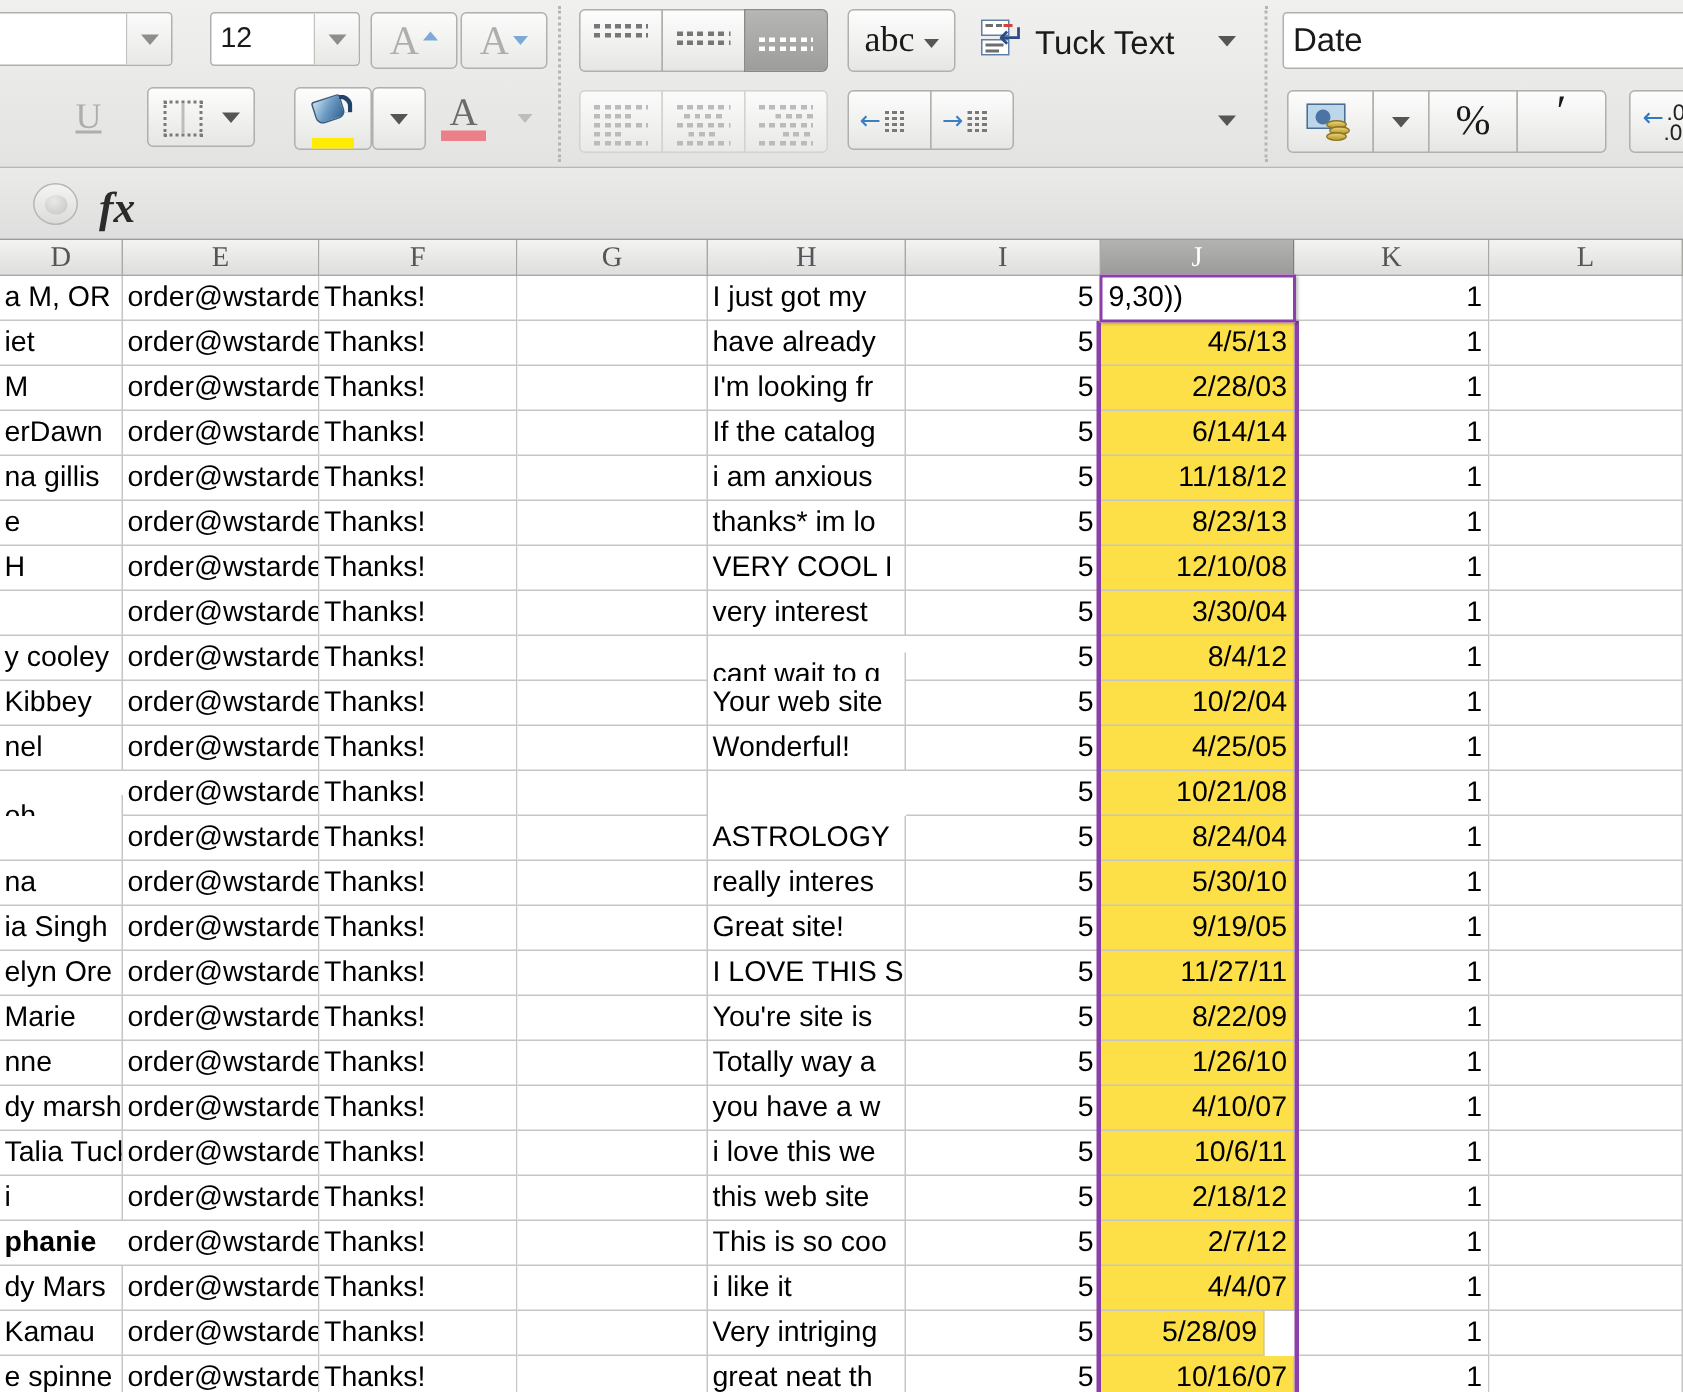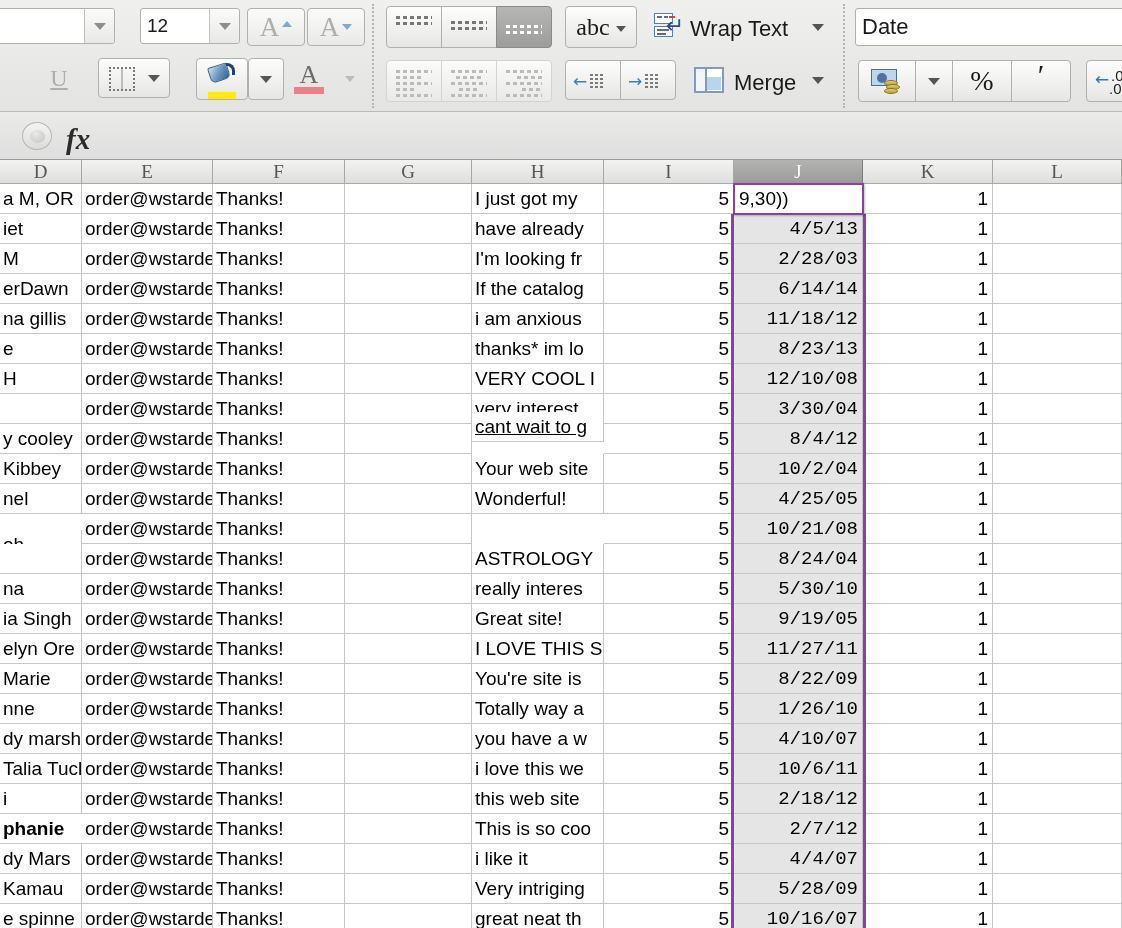--- a/index.html
+++ b/index.html
@@ -136,21 +136,21 @@
     position: absolute; height: 30px;
     border-right: 1px solid #c6c6c6;
     border-bottom: 1px solid #c6c6c6;
     font-size: 19px; color: #000;
     display: flex; align-items: center;
     overflow: hidden; white-space: nowrap;
     background: #fff;
   }
   .cell.l { justify-content: flex-start; padding-left: 3px; }
   .cell.r { justify-content: flex-end;   padding-right: 4px; }
-  .cell.jfill { background: #e5e5e5; font-family: Liberation Mono, monospace; }
+  .cell.jfill { background: #fde047; }
 
   
   .jband {
     position: absolute; pointer-events: none;
     border-left: 3px solid #8b3fa8;
     border-right: 3px solid #8b3fa8;
   }
   
   .editcell {
     position: absolute;
@@ -343,21 +343,21 @@
     <span class="wraptext-ic" style="left:4px; top:8px;">
       <span class="wt-page"></span>
       <span class="wt-line" style="left:3px; top:4px; width:5px;"></span>
       <span class="wt-line" style="left:10px; top:4px; width:4px;"></span>
       <span class="wt-red" style="left:15px; top:4px; width:6px;"></span>
       <span class="wt-page b"></span>
       <span class="wt-line" style="left:3px; top:17px; width:12px;"></span>
       <span class="wt-line" style="left:3px; top:21px; width:9px;"></span>
       <span class="wt-arrow">↵</span>
     </span>
-    <span class="cap" style="left:40px; top:12px; font-size:22px;">Wrap Text</span>
+    <span class="cap" style="left:40px; top:12px; font-size:22px;">Tuck Text</span>
   </div>
   <div class="btn plain" style="left:800px; top:4px; width:36px; height:46px;">
     <i class="tri-d dk"></i>
   </div>
 
   <div class="btn" style="left:565px; top:60px; width:56px; height:40px; border-radius:4px 0 0 4px;">
     <span class="indent-ic" style="left:7px; top:10px;">
       <span class="arw">←</span>
       <span class="lines">
           <i></i>
@@ -372,24 +372,20 @@
       <span class="arw">→</span>
       <span class="lines">
           <i></i>
           <i></i>
           <i></i>
           <i></i>
         </span>
     </span>
   </div>
 
-  <div class="btn plain" style="left:690px; top:58px; width:140px; height:44px; justify-content:flex-start;">
-    <span class="merge-ic" style="left:4px; top:9px;"></span>
-    <span class="cap" style="left:44px; top:12px; font-size:22px;">Merge</span>
-  </div>
   <div class="btn plain" style="left:800px; top:58px; width:36px; height:44px;">
     <i class="tri-d dk"></i>
   </div>
 
   <div class="grp-div" style="left:843px;"></div>
 
   <div class="combo" style="left:855px; top:8px; width:300px; height:38px;">
     <span class="txt" style="font-size:22px;">Date</span>
   </div>
 
@@ -507,21 +503,21 @@
       <div class="cell l" style="left: 345px; width: 127px; top: 234px;"></div>
       <div class="cell l" style="left: 472px; width: 132px; top: 234px;">very interest</div>
       <div class="cell r" style="left: 604px; width: 130px; top: 234px;">5</div>
       <div class="cell r jfill" style="left: 734px; width: 129px; top: 234px;">3/30/04</div>
       <div class="cell r" style="left: 863px; width: 130px; top: 234px;">1</div>
       <div class="cell l" style="left: 993px; width: 129px; top: 234px;"></div>
       <div class="cell l" style="left: 0px; width: 82px; top: 264px;">y cooley</div>
       <div class="cell l" style="left: 82px; width: 131px; top: 264px;">order@wstardesigns.com</div>
       <div class="cell l" style="left: 213px; width: 132px; top: 264px;">Thanks!</div>
       <div class="cell l" style="left: 345px; width: 127px; top: 264px;"></div>
-      <div class="cell l" style="left: 472px; width: 132px; top: 252px; text-decoration: underline;">cant wait to g</div>
+      <div class="cell l" style="left: 472px; width: 132px; top: 275px; text-decoration: underline;">cant wait to g</div>
       <div class="cell r" style="left: 604px; width: 130px; top: 264px;">5</div>
       <div class="cell r jfill" style="left: 734px; width: 129px; top: 264px;">8/4/12</div>
       <div class="cell r" style="left: 863px; width: 130px; top: 264px;">1</div>
       <div class="cell l" style="left: 993px; width: 129px; top: 264px;"></div>
       <div class="cell l" style="left: 0px; width: 82px; top: 294px;">Kibbey</div>
       <div class="cell l" style="left: 82px; width: 131px; top: 294px;">order@wstardesigns.com</div>
       <div class="cell l" style="left: 213px; width: 132px; top: 294px;">Thanks!</div>
       <div class="cell l" style="left: 345px; width: 127px; top: 294px;"></div>
       <div class="cell l" style="left: 472px; width: 132px; top: 294px;">Your web site</div>
       <div class="cell r" style="left: 604px; width: 130px; top: 294px;">5</div>
@@ -644,21 +640,21 @@
       <div class="cell r" style="left: 604px; width: 130px; top: 684px;">5</div>
       <div class="cell r jfill" style="left: 734px; width: 129px; top: 684px;">4/4/07</div>
       <div class="cell r" style="left: 863px; width: 130px; top: 684px;">1</div>
       <div class="cell l" style="left: 993px; width: 129px; top: 684px;"></div>
       <div class="cell l" style="left: 0px; width: 82px; top: 714px;">Kamau</div>
       <div class="cell l" style="left: 82px; width: 131px; top: 714px;">order@wstardesigns.com</div>
       <div class="cell l" style="left: 213px; width: 132px; top: 714px;">Thanks!</div>
       <div class="cell l" style="left: 345px; width: 127px; top: 714px;"></div>
       <div class="cell l" style="left: 472px; width: 132px; top: 714px;">Very intriging</div>
       <div class="cell r" style="left: 604px; width: 130px; top: 714px;">5</div>
-      <div class="cell r jfill" style="left: 734px; width: 129px; top: 714px;">5/28/09</div>
+      <div class="cell r jfill" style="left: 734px; width: 109px; top: 714px;">5/28/09</div>
       <div class="cell r" style="left: 863px; width: 130px; top: 714px;">1</div>
       <div class="cell l" style="left: 993px; width: 129px; top: 714px;"></div>
       <div class="cell l" style="left: 0px; width: 82px; top: 744px;">e spinne</div>
       <div class="cell l" style="left: 82px; width: 131px; top: 744px;">order@wstardesigns.com</div>
       <div class="cell l" style="left: 213px; width: 132px; top: 744px;">Thanks!</div>
       <div class="cell l" style="left: 345px; width: 127px; top: 744px;"></div>
       <div class="cell l" style="left: 472px; width: 132px; top: 744px;">great neat th</div>
       <div class="cell r" style="left: 604px; width: 130px; top: 744px;">5</div>
       <div class="cell r jfill" style="left: 734px; width: 129px; top: 744px;">10/16/07</div>
       <div class="cell r" style="left: 863px; width: 130px; top: 744px;">1</div>

